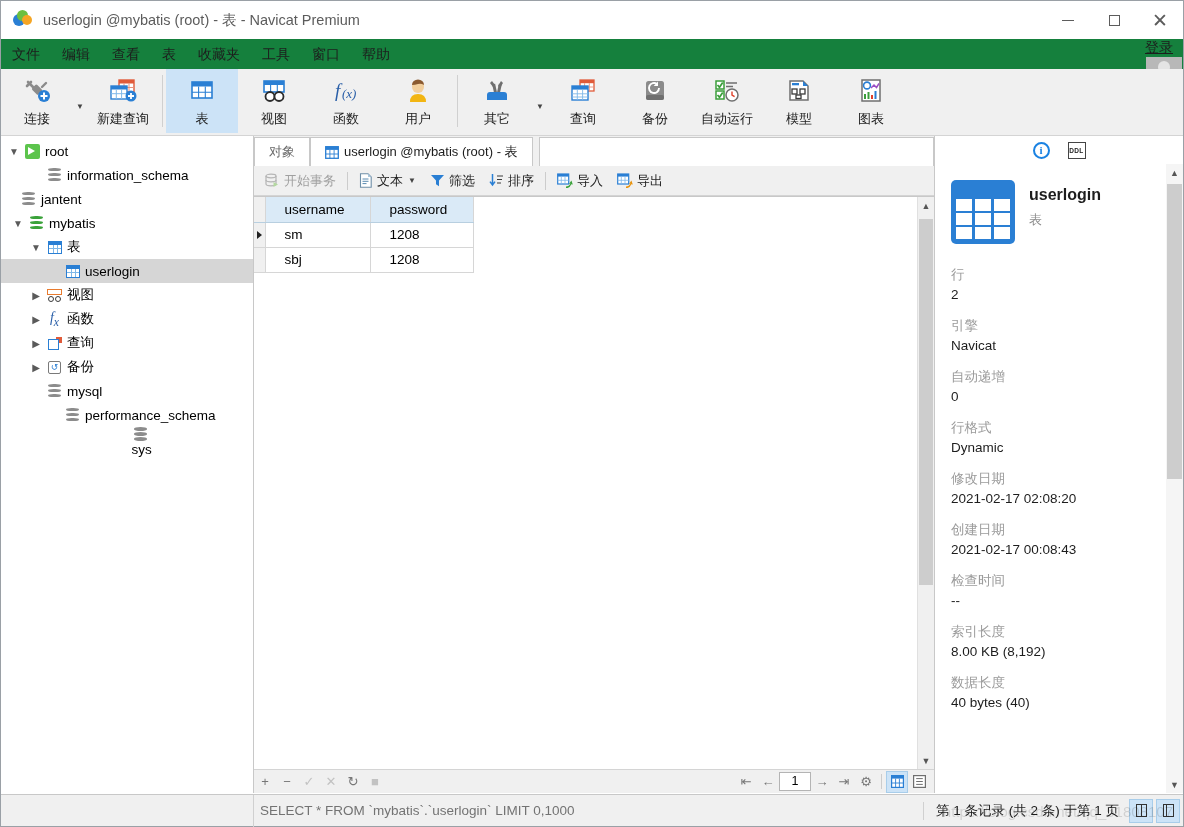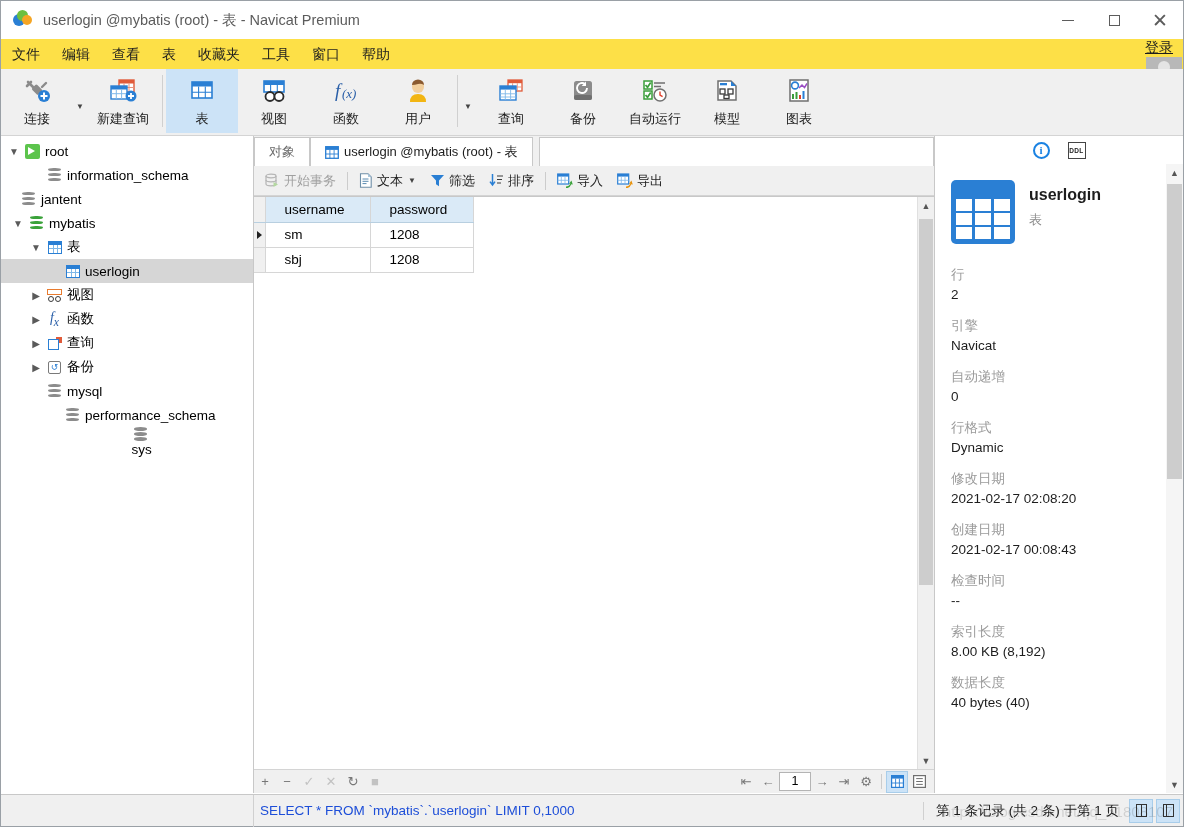--- a/index.html
+++ b/index.html
@@ -25,21 +25,21 @@
   .title-text { margin-left:10px; font-size:14.5px; color:#5c5c5c; }
   .win-btns { position:absolute; right:0; top:0; height:38px; display:flex; }
   .win-btn { width:46px; height:38px; display:flex; align-items:center; justify-content:center; color:#5c5c5c; font-size:15px; }
   .win-btn.close { font-size:19px; font-weight:300; }
   .win-btn .min { display:block; width:12px; height:1px; background:#5c5c5c; }
   .win-btn .max { display:block; width:11px; height:11px; border:1px solid #5c5c5c; }
 
   
   .menubar {
     position:absolute; left:0; top:38px; width:1182px; height:30px;
-    background:#fde047; display:flex; align-items:center;
+    background:#15803d; display:flex; align-items:center;
   }
   .menu-item { padding:0 11px; font-size:14px; color:#1d1d1d; line-height:30px; cursor:default; }
   .login-area { position:absolute; right:0; top:0; height:30px; display:flex; align-items:center;flex-direction:column; }
   .login-link { font-size:14px; color:#1d1d1d; text-decoration:underline; margin-right:10px; }
   .avatar { width:36px; height:30px; background:#b8b8b8; position:relative; overflow:hidden; }
   .avatar:before { content:""; position:absolute; width:12px; height:12px; border-radius:50%; background:#e4e4e4; left:12px; top:4px;}
   .avatar:after { content:""; position:absolute; width:24px; height:14px; border-radius:12px 12px 0 0; background:#e4e4e4; left:6px; top:17px;}
 
   
   .ribbon {
@@ -167,21 +167,21 @@
   .prop .v { font-size:13.5px; color:#1d1d1d; margin-top:3px; }
   .info-scroll { position:absolute; right:0; top:28px; bottom:0; width:17px; background:#f5f5f5; }
   .info-scroll .arrow { height:17px; display:flex; align-items:center; justify-content:center; font-size:9px; color:#555;}
   .info-scroll .arrow.bot { position:absolute; bottom:0; left:0; right:0;}
   .info-scroll .thumb { position:absolute; left:1px; right:1px; top:20px; height:295px; background:#cdcdcd;}
 
   
   .statusbar { position:absolute; left:0; right:0; bottom:0; height:32px; background:#f0f0f0;
                border-top:1px solid #c8c8c8; display:flex; align-items:center; }
   .sb-left { width:253px; height:32px; border-right:1px solid #d0d0d0; }
-  .sb-sql { padding-left:6px; font-size:13.5px; color:#1d4ed8; flex:1; }
+  .sb-sql { padding-left:6px; font-size:13.5px; color:#737373; flex:1; }
   .sb-right { display:flex; align-items:center; height:32px; }
   .sb-count { font-size:13.5px; color:#1d1d1d; padding-right:10px; border-left:1px solid #d0d0d0; padding-left:12px; }
   .sb-btn { width:24px; height:24px; background:#cce3f7; border:1px solid #a8cdea; display:flex;
             align-items:center; justify-content:center; margin-right:3px; }
   .sb-btn .g { width:11px; height:13px; border:1.4px solid #333; position:relative; }
   .sb-btn .g:after { content:""; position:absolute; left:4px; top:0; bottom:0; width:1.4px; background:#333;}
   .sb-btn.b2 .g:after { left:2px; }
 
   .watermark { position:absolute; bottom:6px; right:10px; font-size:15px; color:rgba(0,0,0,0.13);
                pointer-events:none; white-space:nowrap; }
@@ -301,20 +301,31 @@
           <path d="M8 8 a6 6 0 0 1 12 0 v1 a6 6 0 0 1 -12 0 z" fill="#f2cf9d"></path>
           <path d="M8 7 a6 5.5 0 0 1 12 0 q-3 -2 -6 -1 q-3 1 -6 1 z" fill="#8a5a30"></path>
           <path d="M6 24 q0 -8 8 -8 q8 0 8 8 z" fill="#f2b512"></path>
         </svg>
       </div>
       <div class="lbl">用户</div>
     </div>
 
     <div class="rb-sep"></div>
 
+    <div class="rb">
+      <div class="ico">
+        <svg width="30" height="26" viewBox="0 0 30 26">
+          <path d="M10 3 l3 4 l-2 2 l-3 -4 z M19 3 l-3 5 l2 2 l3 -5 z" fill="#6f6f6f"></path>
+          <rect x="11" y="6" width="3" height="9" fill="#6f6f6f" transform="rotate(-12 12 10)"></rect>
+          <rect x="16" y="6" width="3" height="9" fill="#6f6f6f" transform="rotate(12 18 10)"></rect>
+          <path d="M5 17 q0 -3 3 -3 h14 q3 0 3 3 v5 h-20 z" fill="#2a7fd4"></path>
+        </svg>
+      </div>
+      <div class="lbl">其它</div>
+    </div>
     <div class="rb-caret">▼</div>
 
     <div class="rb">
       <div class="ico">
         <svg width="30" height="26" viewBox="0 0 30 26">
           <rect x="12" y="2" width="14" height="11" fill="#fff" stroke="#e05b3a" stroke-width="1.3"></rect>
           <rect x="12" y="2" width="14" height="3.2" fill="#e05b3a"></rect>
           <path d="M16.6 5.2 V13 M21.3 5.2 V13 M12 9 H26" stroke="#e8907a" stroke-width="0.9"></path>
           <rect x="4" y="8" width="16" height="14" fill="#fff" stroke="#2a7fd4" stroke-width="1.4"></rect>
           <rect x="4" y="8" width="16" height="3.6" fill="#2a7fd4"></rect>

